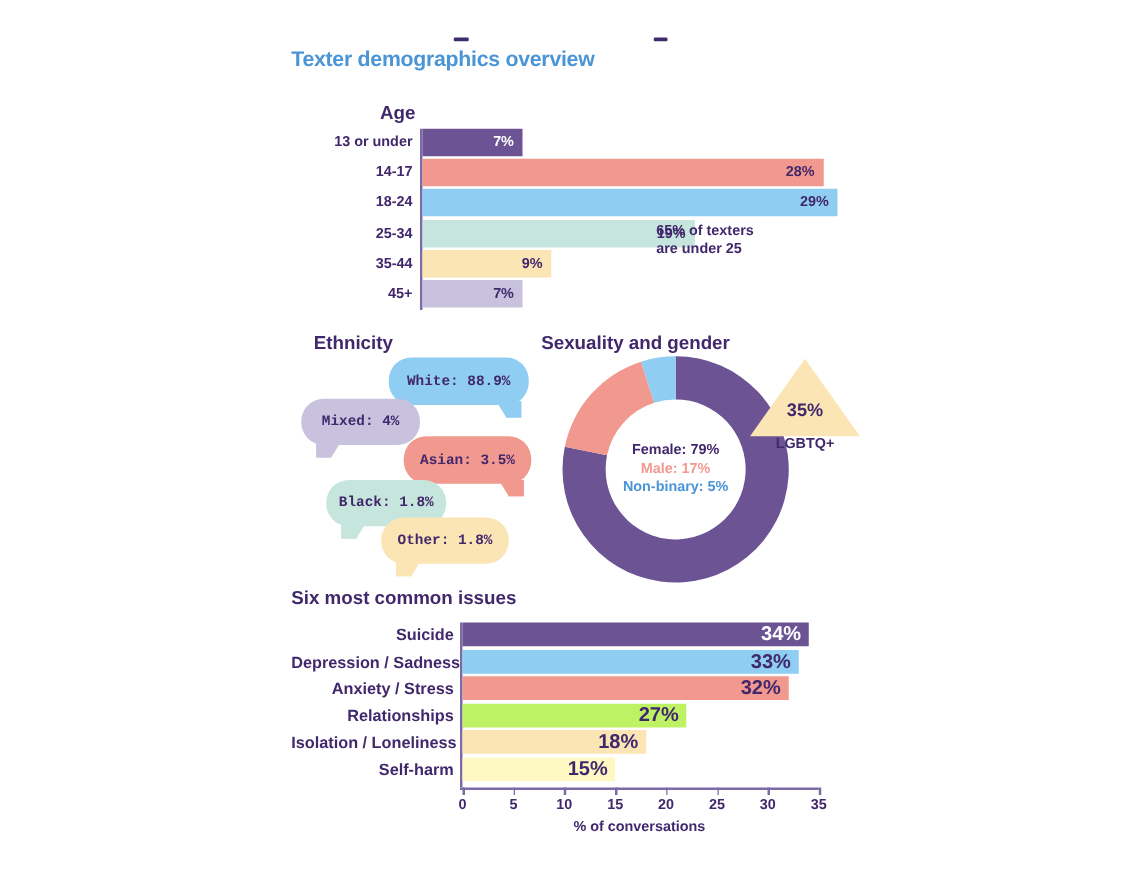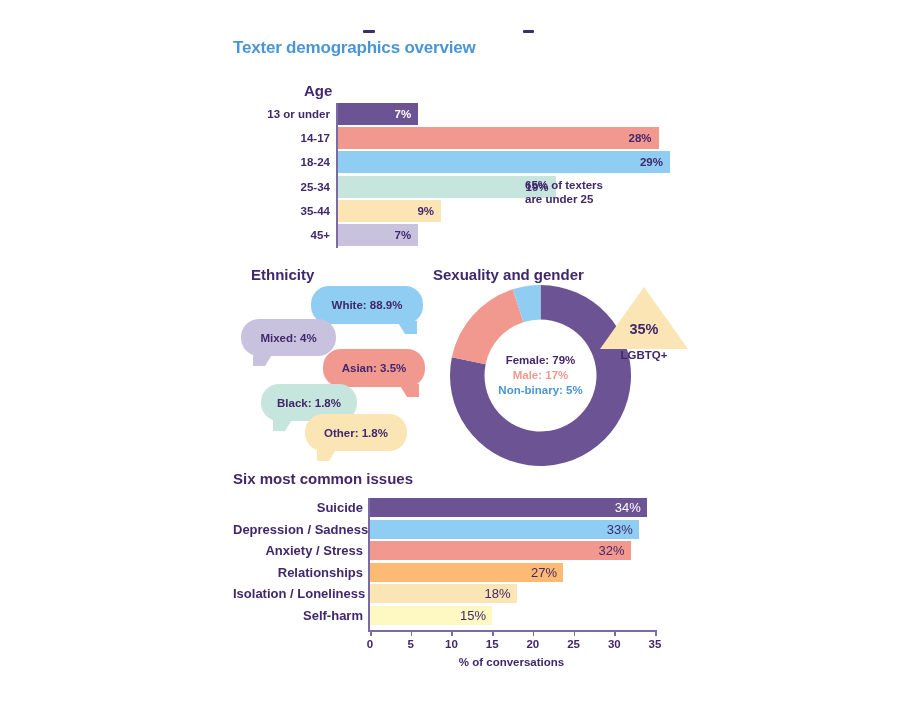--- a/index.html
+++ b/index.html
@@ -113,20 +113,21 @@
     white-space: nowrap;
   }
 
   
   .ethnicity-group {
     position: absolute;
     left: 233px;
     top: 286px;
     width: 195px;
     height: 170px;
+    font-family: Liberation Mono, monospace;
   }
   .bubble {
     position: absolute;
     border-radius: 18px;
     display: flex;
     align-items: center;
     justify-content: center;
     font-size: 11.5px;
     font-weight: bold;
     color: #41276b;
@@ -246,22 +247,22 @@
     position: absolute;
     left: 137px;
     top: 0;
     height: 19px;
   }
   .issues-value {
     position: absolute;
     right: 6px;
     top: 0;
     line-height: 19px;
-    font-size: 13px;
-    font-weight: normal;
+    font-size: 16px;
+    font-weight: bold;
     white-space: nowrap;
   }
   .issues-xaxis {
     position: absolute;
     left: 135px;
     top: 132px;
     width: 287px;
     height: 2px;
     background: #7a6aa6;
   }
@@ -406,21 +407,21 @@
           </div>
         </div>
         <div class="issues-row" style="top: 43.2px;">
           <div class="issues-label">Anxiety / Stress</div>
           <div class="issues-bar" style="width: 260.571px; background: rgb(242, 153, 143);">
             <div class="issues-value" style="color: rgb(65, 39, 107);">32%</div>
           </div>
         </div>
         <div class="issues-row" style="top: 64.8px;">
           <div class="issues-label">Relationships</div>
-          <div class="issues-bar" style="width: 193px; background: #fdba74;">
+          <div class="issues-bar" style="width: 179px; background: #bef264;">
             <div class="issues-value" style="color: rgb(65, 39, 107);">27%</div>
           </div>
         </div>
         <div class="issues-row" style="top: 86.4px;">
           <div class="issues-label">Isolation / Loneliness</div>
           <div class="issues-bar" style="width: 146.571px; background: rgb(252, 229, 180);">
             <div class="issues-value" style="color: rgb(65, 39, 107); text-align: right;">18%</div>
           </div>
         </div>
         <div class="issues-row" style="top: 108px;">

